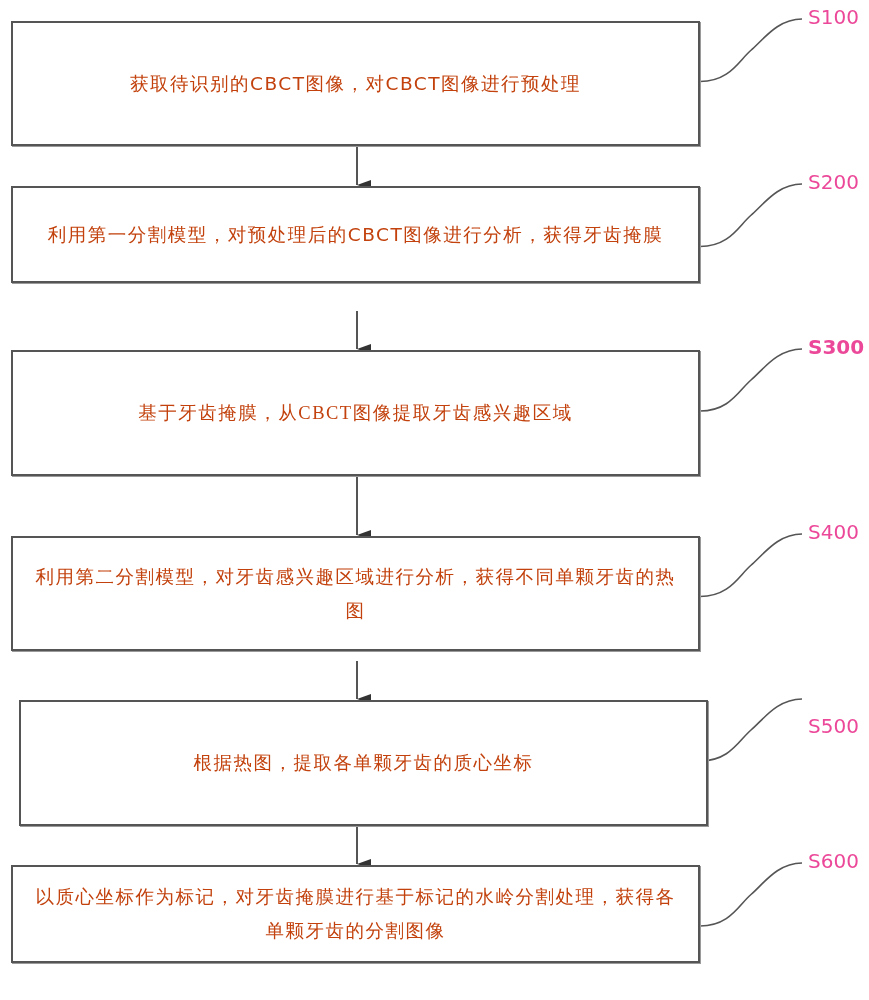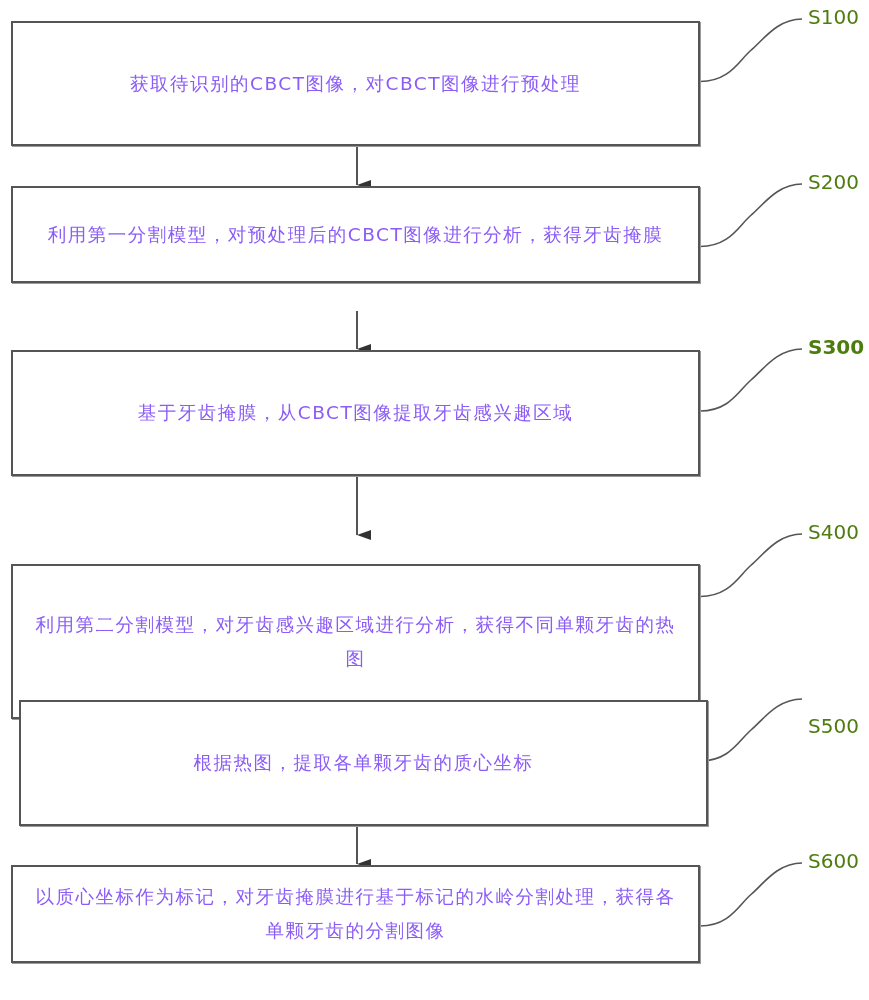--- a/index.html
+++ b/index.html
@@ -32,35 +32,35 @@
       display: flex;
       align-items: center;
       justify-content: center;
       box-shadow: 1px 1px 0 #9a9a9a;
     }
     .step-text {
       font-size: 18.5px;
       line-height: 34px;
       text-align: center;
       letter-spacing: 1.5px;
-      color: #8b5cf6;
+      color: #c2410c;
       padding: 0 12px;
     }
     .step-label {
       position: absolute;
       left: 808px;
       font-size: 20px;
-      color: #4d7c0f;
+      color: #ec4899;
       font-family: "DejaVu Sans", "Liberation Sans", sans-serif;
       letter-spacing: 0px;
     }
     #box-s100 { top: 21px;  height: 125px; }
     #box-s200 { top: 186px; height: 97px; }
-    #box-s300 { top: 350px; height: 126px; }
-    #box-s400 { top: 564px; height: 155px; }
+    #box-s300 { top: 350px; height: 126px; font-family: Liberation Serif, serif; }
+    #box-s400 { top: 536px; height: 115px; }
     #box-s500 { top: 700px; height: 126px; margin-left: 8px; }
     #box-s600 { top: 865px; height: 98px; }
 
     #label-s100 { top: 5px; }
     #label-s200 { top: 170px; }
     #label-s300 { top: 335px; font-weight: bold; }
     #label-s400 { top: 520px; }
     #label-s500 { top: 714px; }
     #label-s600 { top: 849px; }
   </style>

